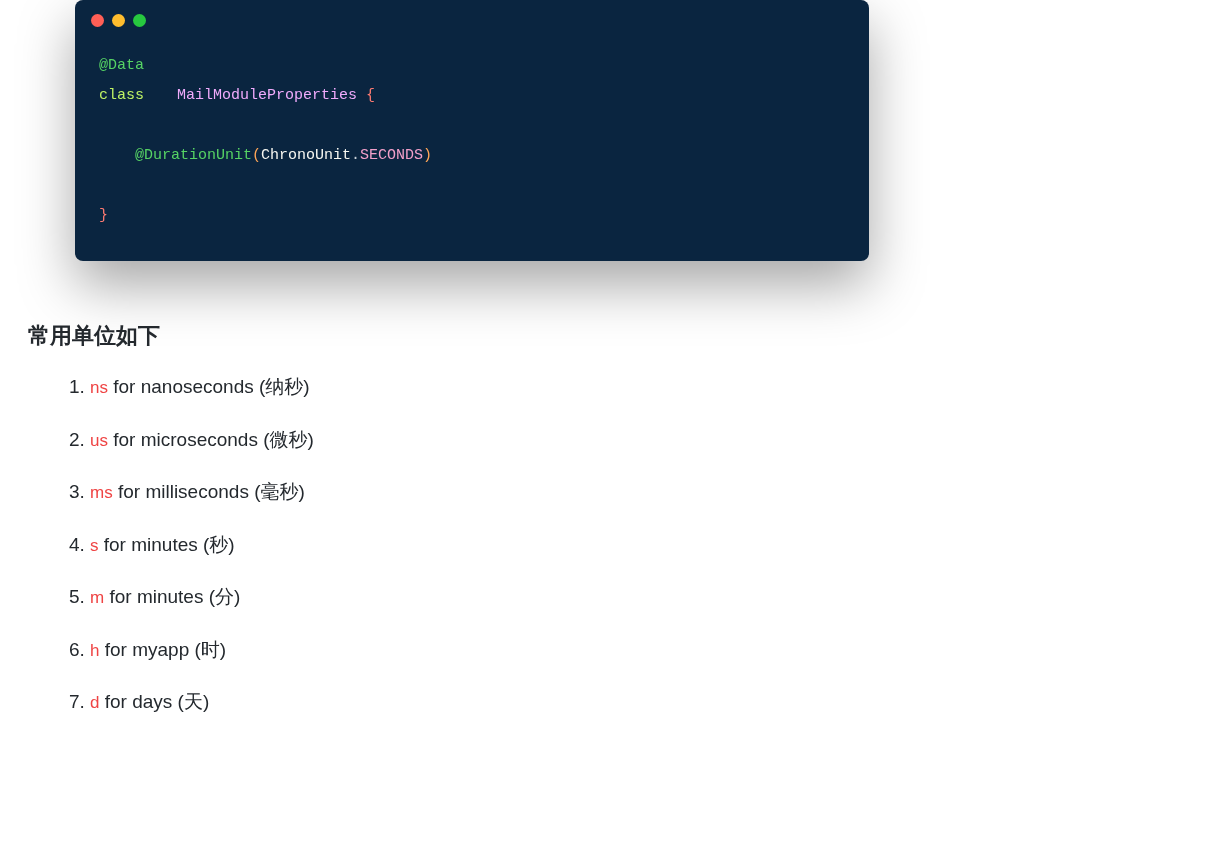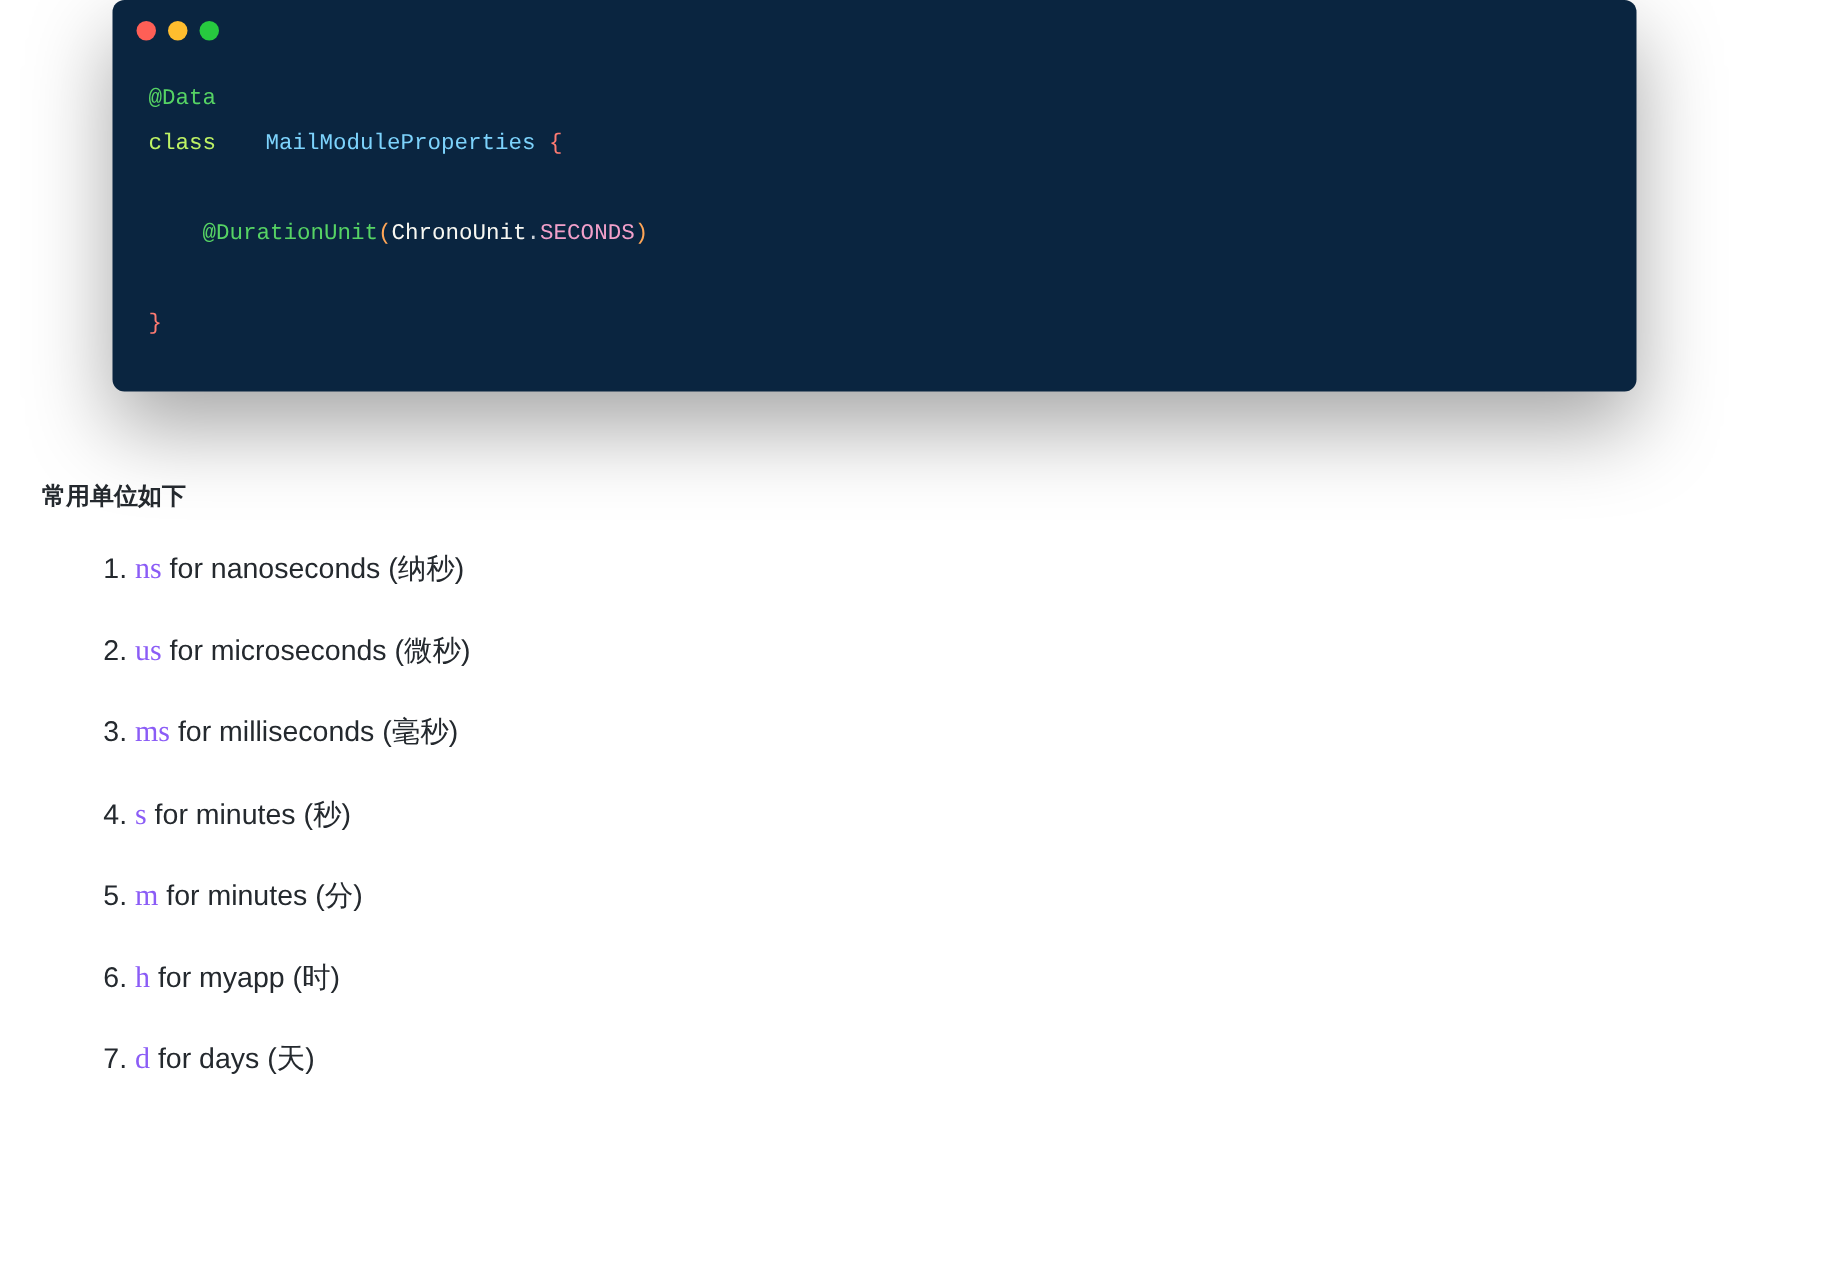--- a/index.html
+++ b/index.html
@@ -8,21 +8,21 @@
       padding: 0;
       font-family: -apple-system, BlinkMacSystemFont, "Segoe UI", "Helvetica Neue", Arial, sans-serif;
       background: #ffffff;
       color: #24292e;
     }
     .code-wrap {
       padding: 0 0 30px 75px;
       background: #ffffff;
     }
     .code-window {
-      width: 1016px;
+      width: 794px;
       background: #0a2540;
       border-radius: 8px;
       box-shadow: 0 24px 55px rgba(0,0,0,0.35);
       overflow: hidden;
     }
     .window-chrome {
       display: flex;
       align-items: center;
       gap: 8px;
       padding: 14px 16px 6px 16px;
@@ -44,49 +44,49 @@
       color: #c9d1d9;
     }
     .code-line { white-space: pre; }
     .indent1 { padding-left: 36px; font-family: Liberation Mono, monospace; }
     .tk-annot { color: #56d364; }
     .tk-keyword { color: #bef264; }
     .tk-paren { color: #ffa657; }
     .tk-param { color: #f2a0ca; }
     .tk-equals { color: #ff7b72; }
     .tk-string { color: #98a8a8; }
-    .tk-class { color: #7dd3fc; padding-left: 24px; }
+    .tk-class { color: #f0abfc; padding-left: 24px; }
     .tk-brace { color: #ff7b72; }
     .tk-ident { color: #f2a0ca; }
     .tk-type { color: #f8f8f2; }
     .tk-dot { color: #c9d1d9; }
     .tk-semi { color: #c9d1d9; }
     .article {
       padding: 30px 28px 20px 28px;
     }
     .heading {
-      font-size: 16px;
+      font-size: 22px;
       font-weight: 700;
       color: #24292e;
       margin: 0 0 22px 0;
     }
     ol.units {
       margin: 0;
       padding-left: 62px;
       font-size: 19px;
       color: #24292e;
     }
     ol.units li {
       margin-bottom: 24px;
       line-height: 1.5;
     }
     .inline-code {
-      font-family: Liberation Serif, serif;
-      font-size: 20px;
-      color: #8b5cf6;
+      font-family: Liberation Sans, sans-serif;
+      font-size: 17px;
+      color: #ef4444;
     }
   </style>
 </head>
 <body>
 
 <div class="code-wrap">
   <div class="code-window">
     <div class="window-chrome">
       <span class="traffic-light tl-red"></span>
       <span class="traffic-light tl-amber"></span>

